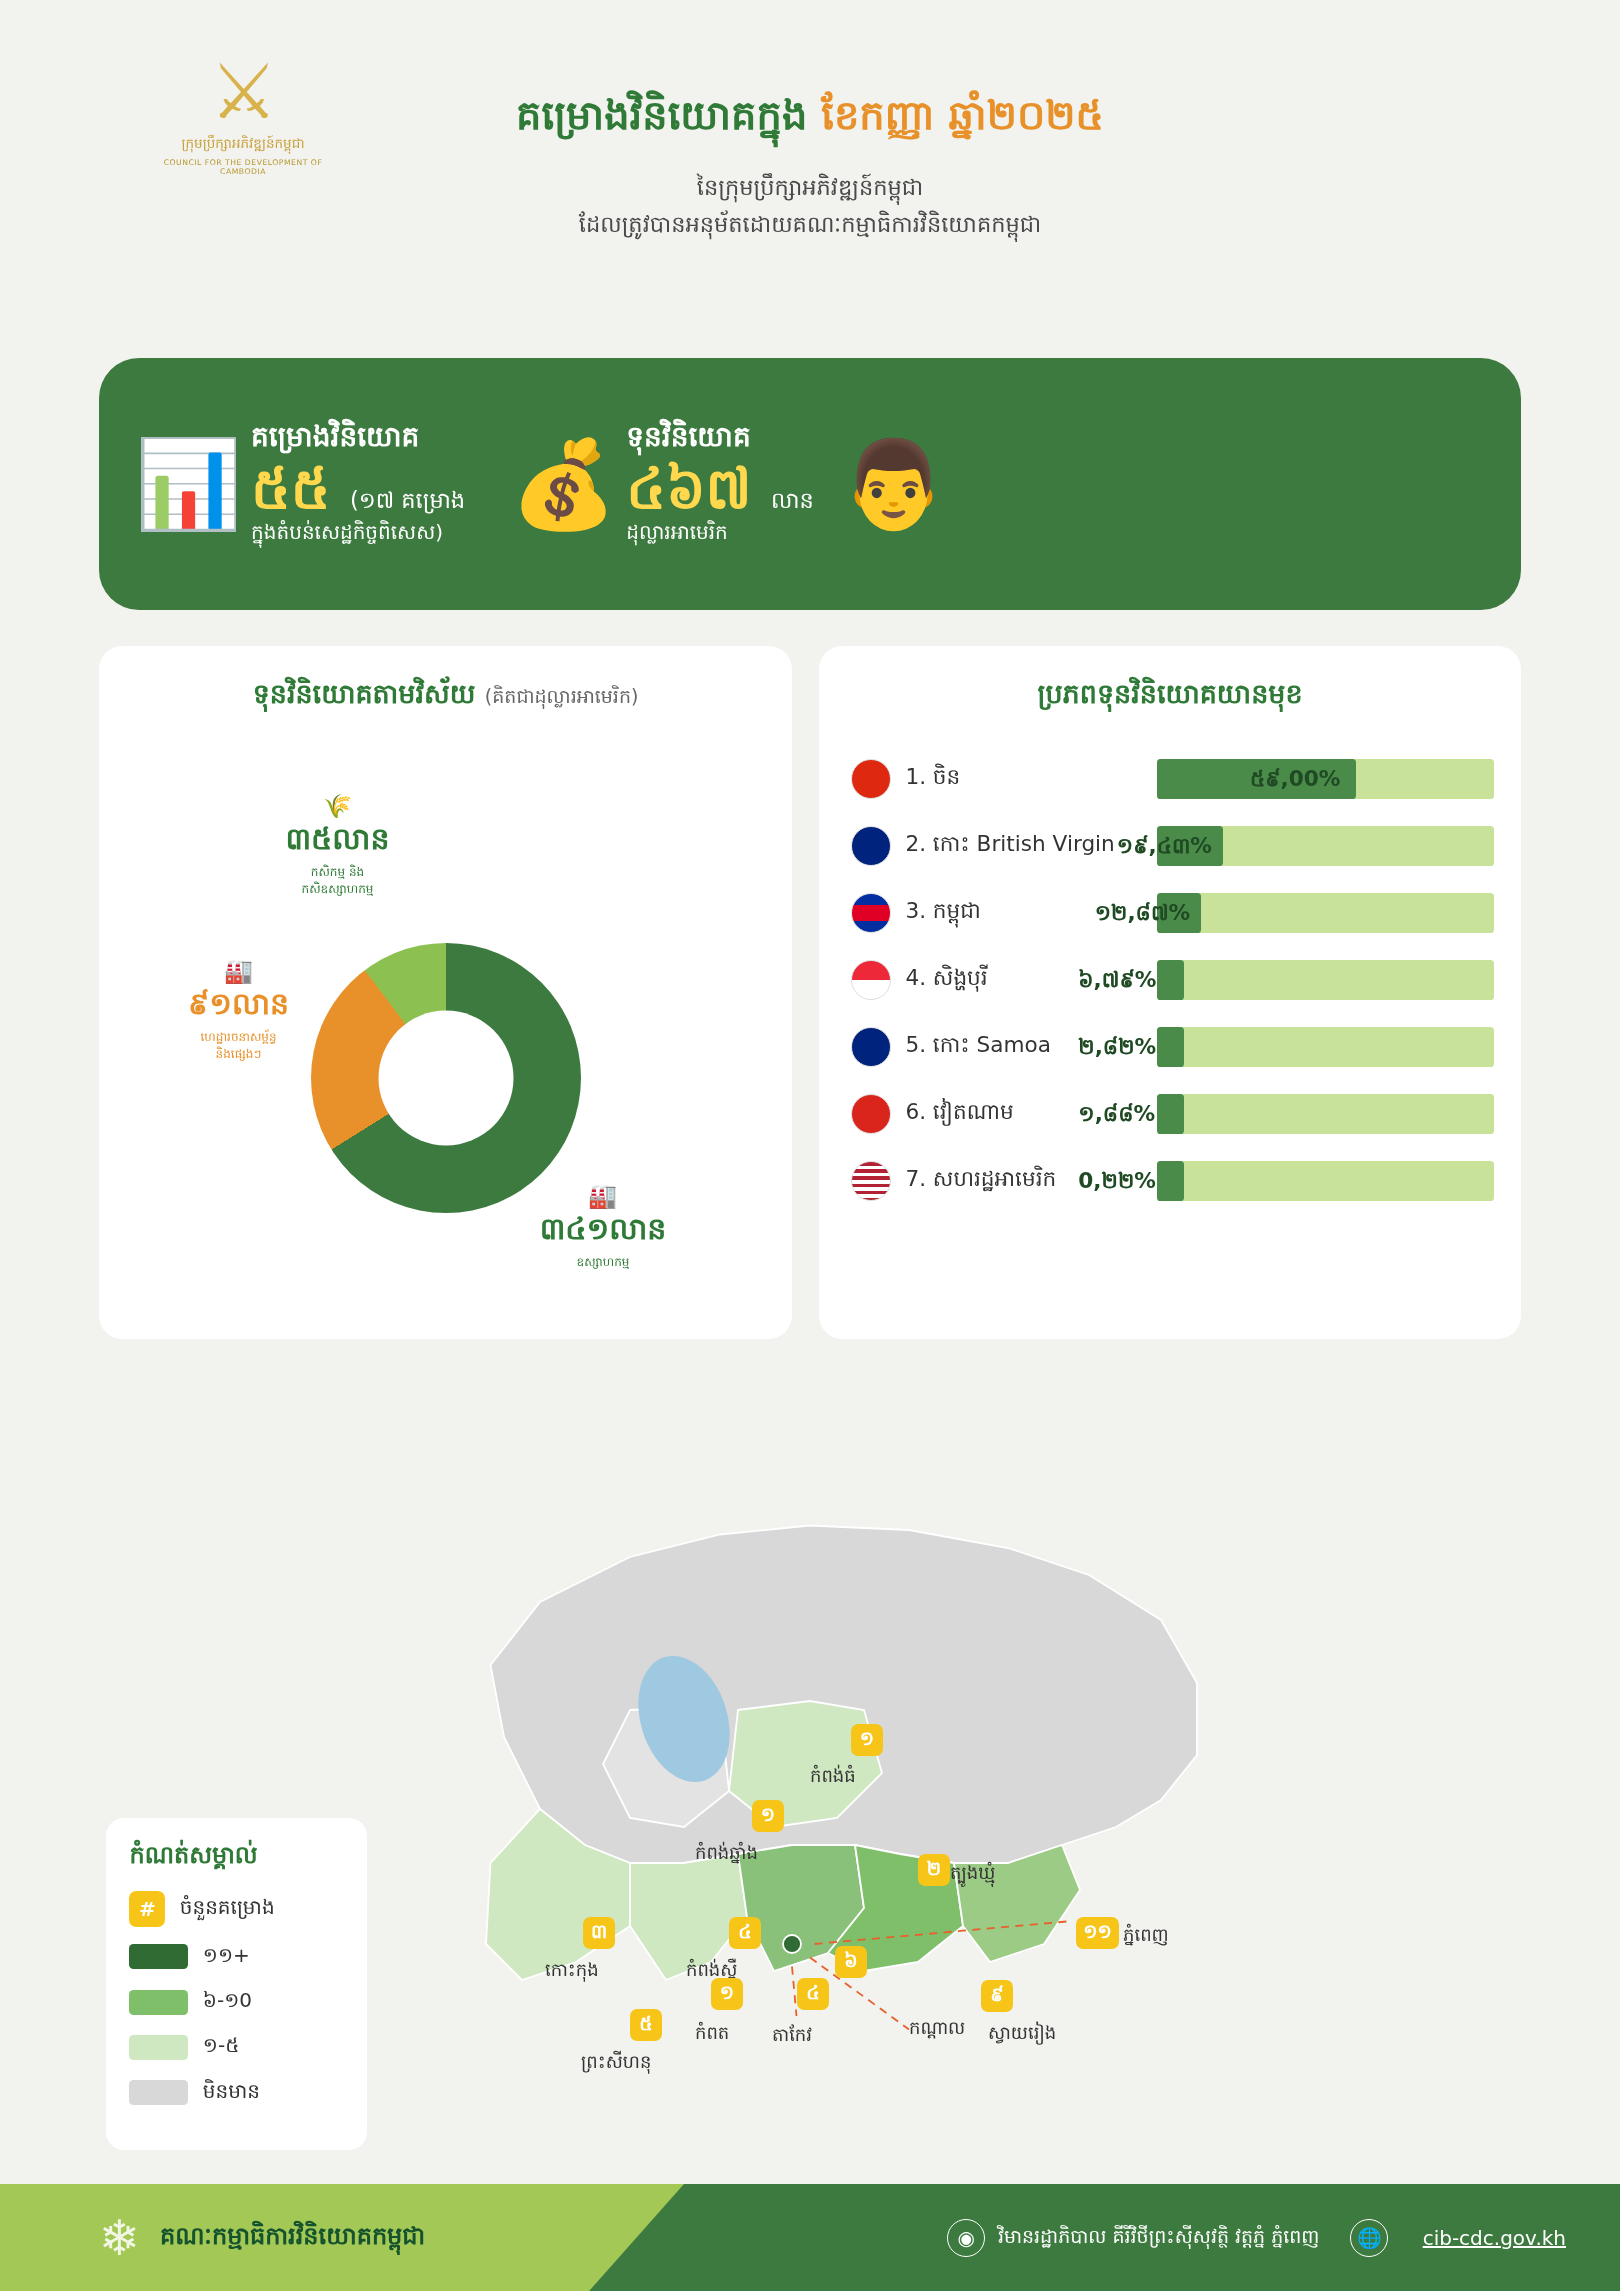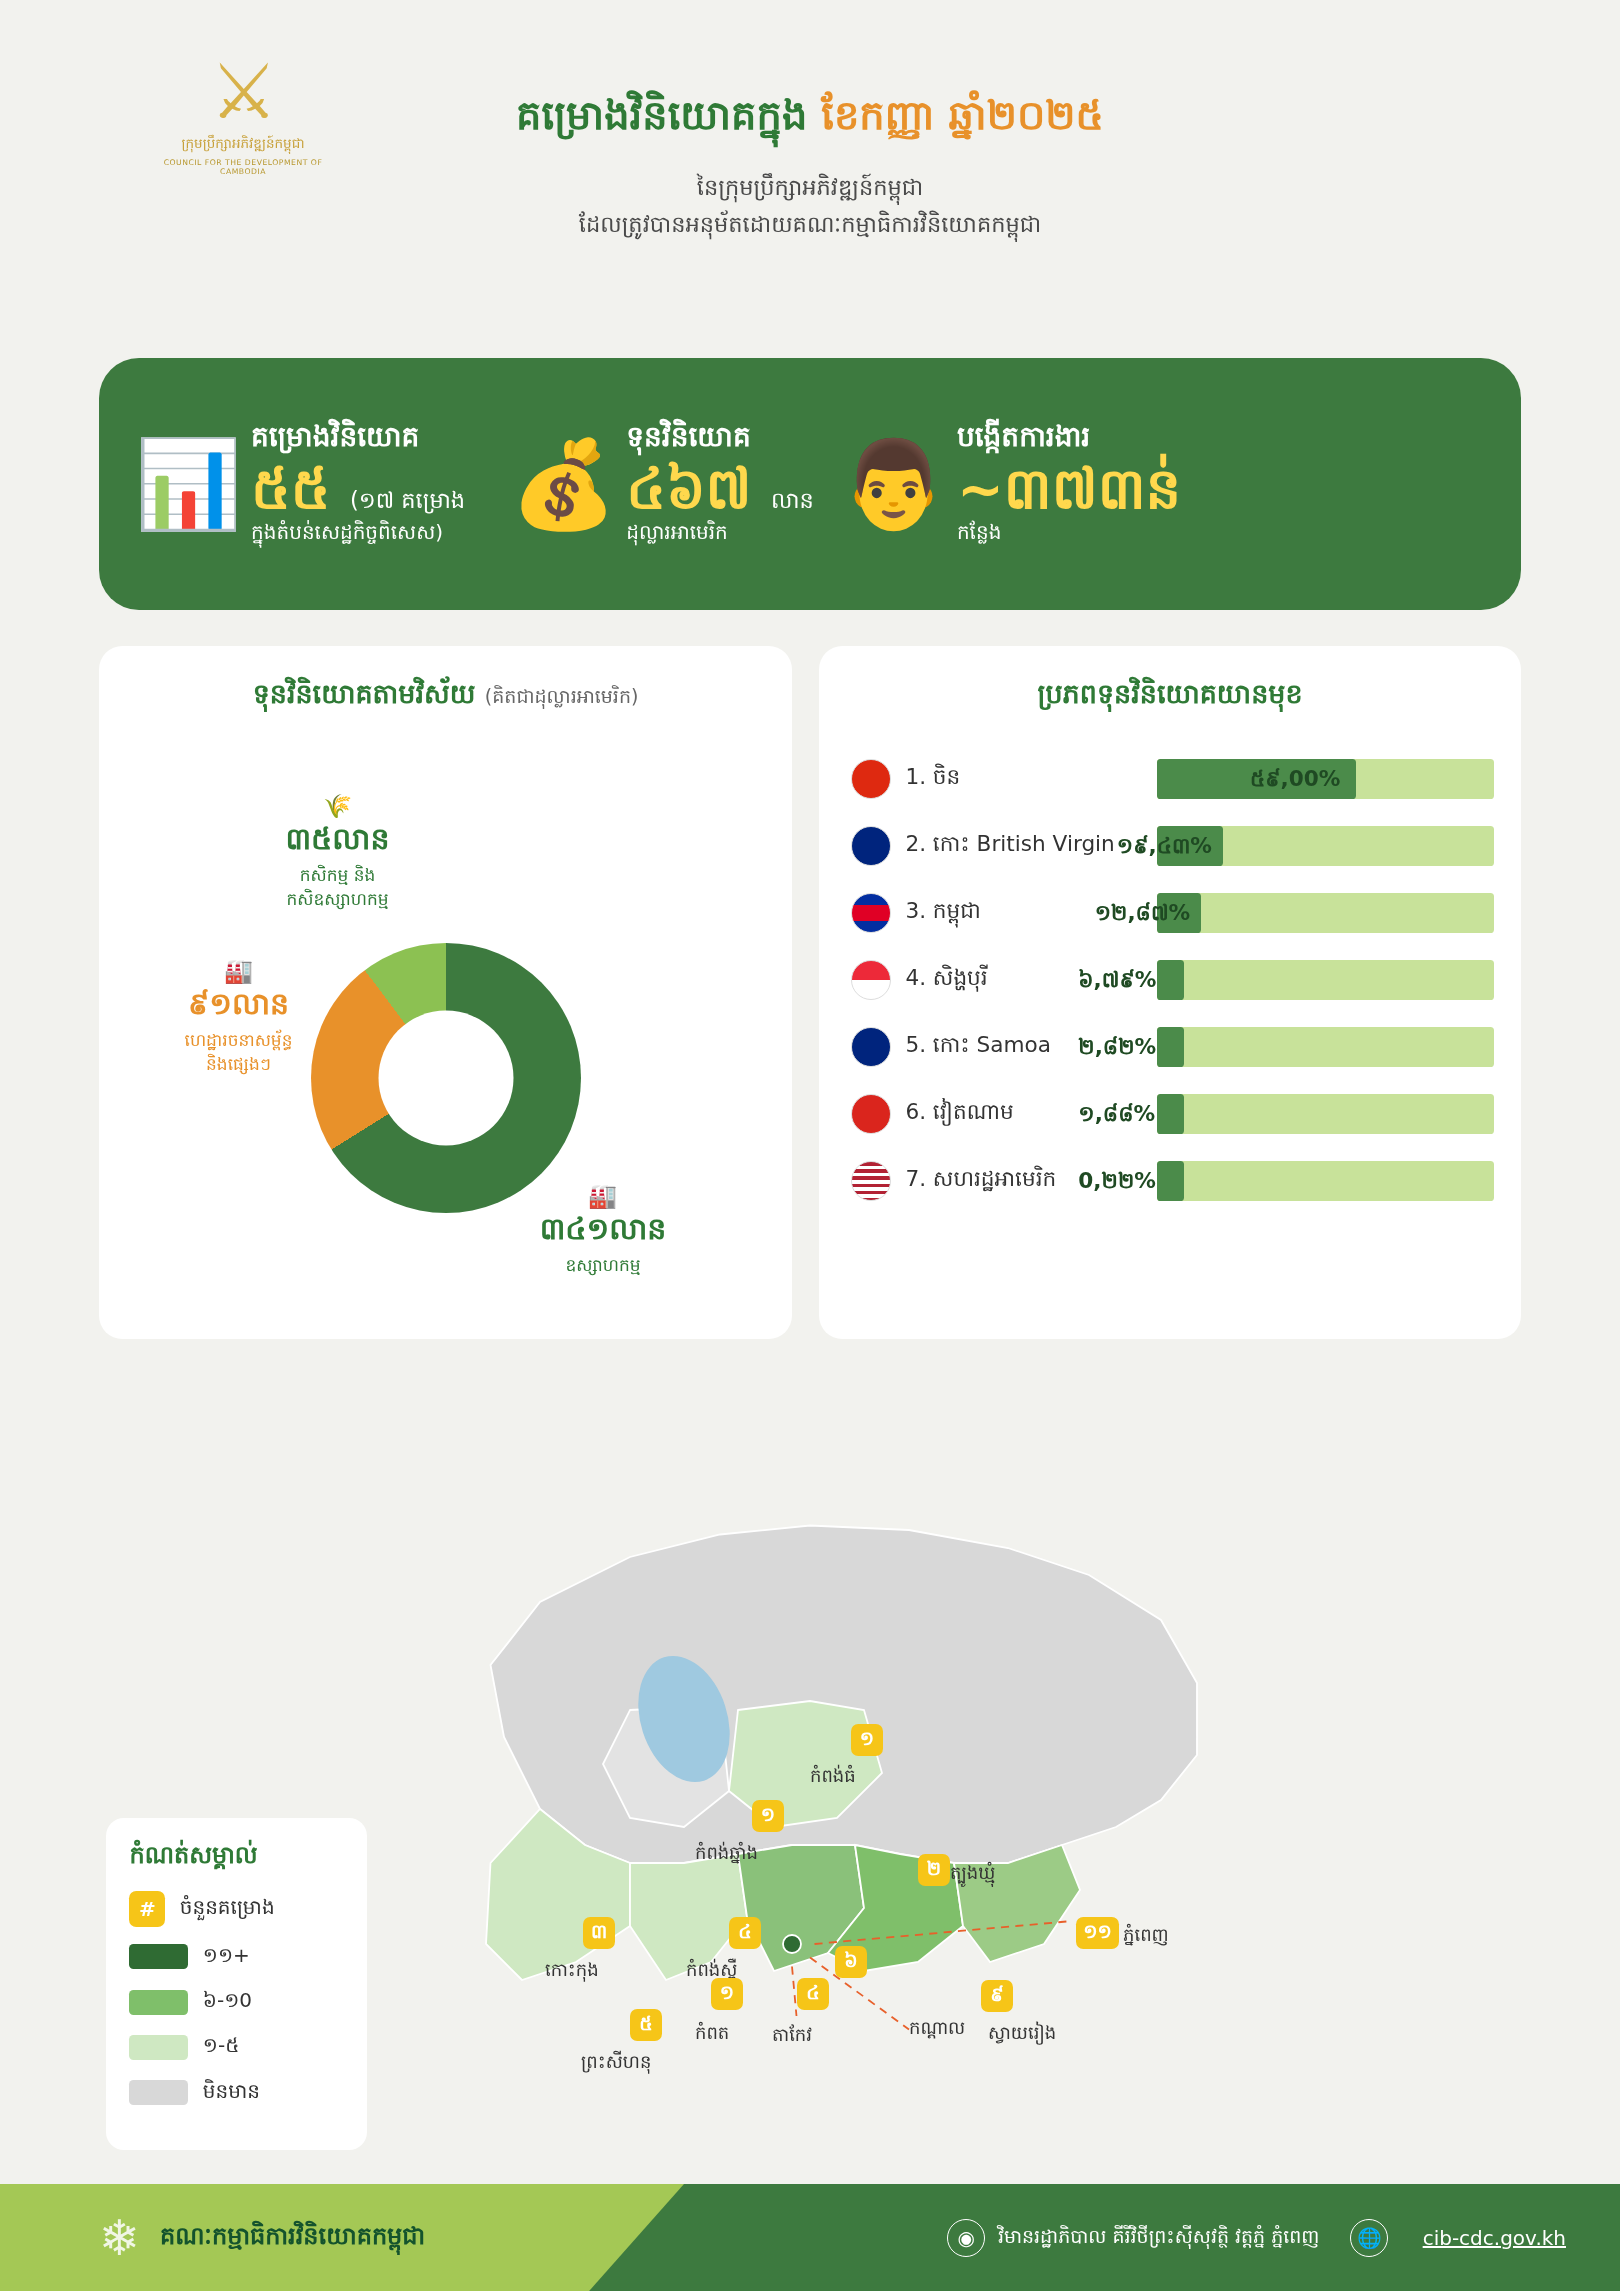--- a/index.html
+++ b/index.html
@@ -57,21 +57,21 @@
       #e8912a 238deg 323deg,
       #8cc152 323deg 360deg);
     position:relative;
   }
   .donut:after {
     content:""; position:absolute; left:50%; top:50%; width:135px; height:135px;
     background:#fff; border-radius:50%; transform:translate(-50%,-50%);
   }
   .seg-lab { position:absolute; text-align:center; }
   .seg-val { font-size:30px; font-weight:bold; }
-  .seg-desc { font-size:17px; line-height:1.4; }
+  .seg-desc { font-size:12px; line-height:1.4; }
   .seg-icon { font-size:23.4px; }
   .seg-a { left:135px; top:146px; color:#2f7a36; width:207px; }
   .seg-b { left:27px; top:311px; color:#e8912a; width:225px; }
   .seg-c { left:387px; top:536px; color:#2f7a36; width:234px; }
 
   
   .clist { position:absolute; top:99px; left:32px; right:27px; }
   .crow { display:flex; align-items:center; height:67px; }
   .cflag { width:40px; height:40px; border-radius:50%; overflow:hidden; flex:0 0 40px; position:relative; border:0.9px solid #ddd;}
   .cname { font-size:21.6px; color:#333; margin-left:14.4px; width:252px; }
@@ -158,25 +158,20 @@
         <div class="stat-num">
           <span>៤៦៧</span>
           <span class="small">លាន</span>
         </div>
         <div class="stat-unit">ដុល្លារអាមេរិក</div>
       </div>
     </div>
 
     <div class="stat stat-3">
       <div class="stat-art">👨</div>
-      <div class="stat-txt">
-        <div class="stat-label">បង្កើតការងារ</div>
-        <div class="stat-num">~៣៧៣ន់</div>
-        <div class="stat-unit">កន្លែង</div>
-      </div>
     </div>
   </div>
 
   <div class="cards">
 
     <div class="card card-left">
       <div class="card-title">
         <span>ទុនវិនិយោគតាមវិស័យ</span>
         <span class="note">(គិតជាដុល្លារអាមេរិក)</span>
       </div>

